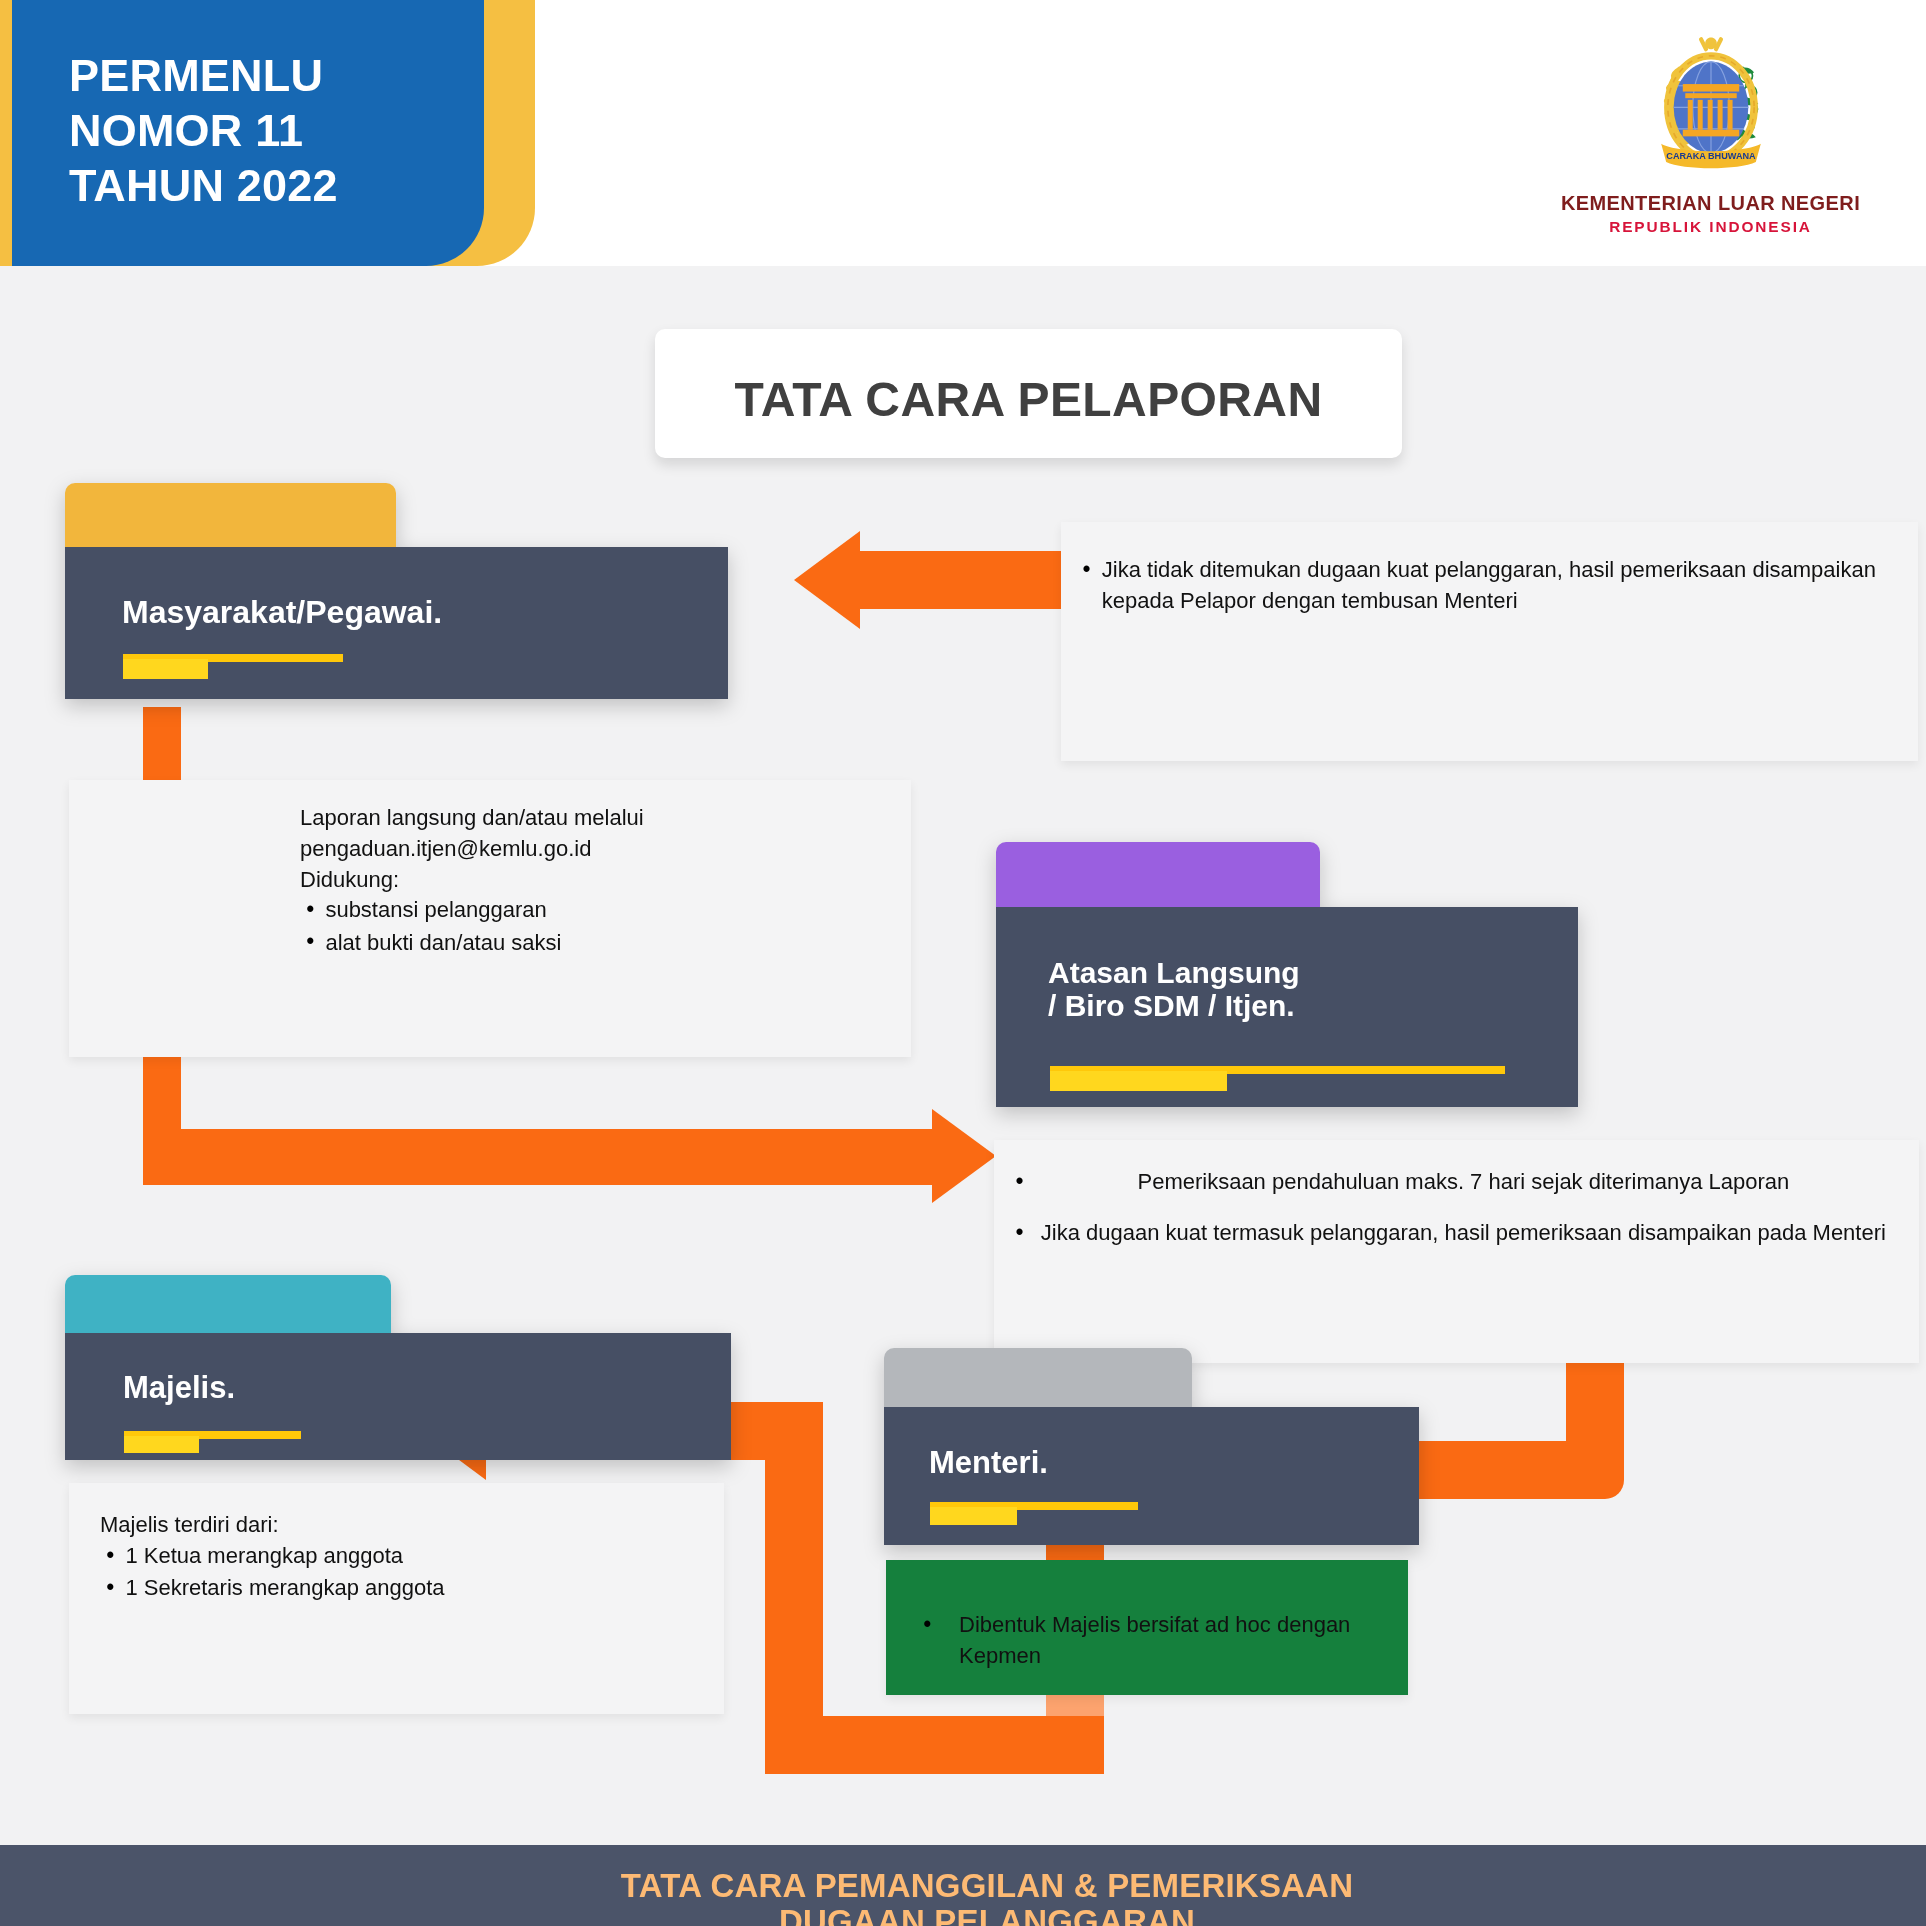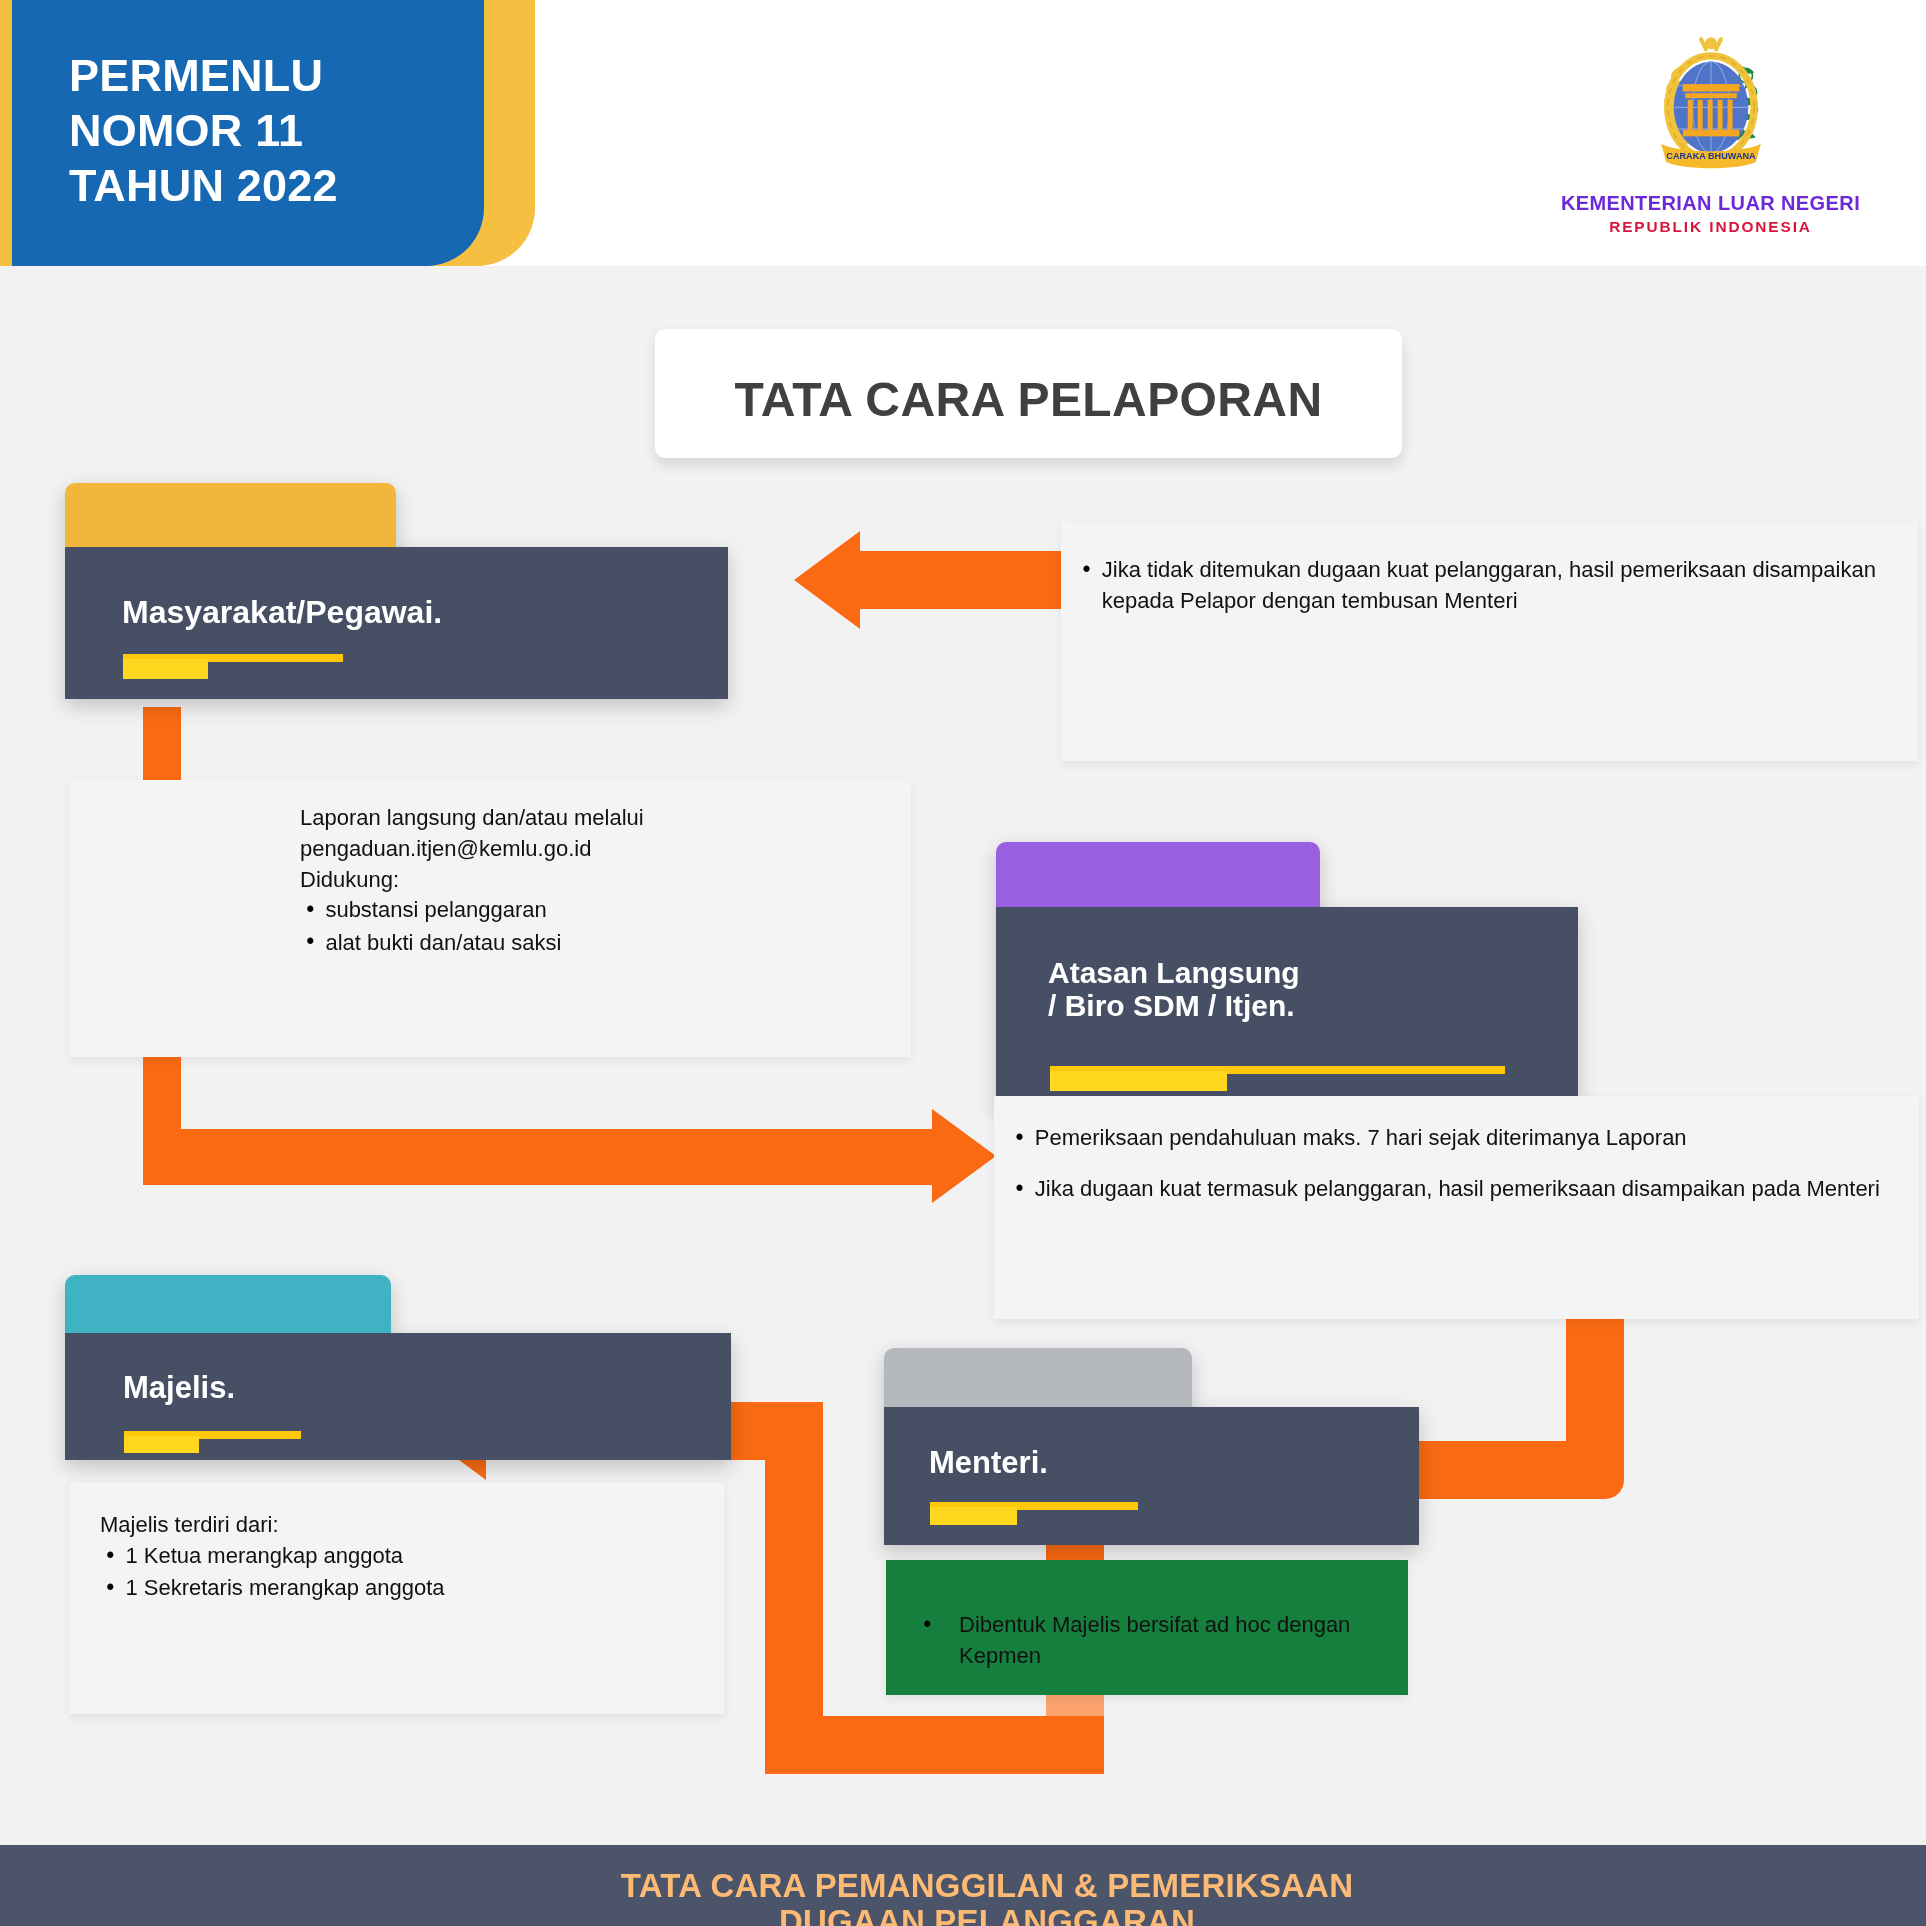--- a/index.html
+++ b/index.html
@@ -25,21 +25,21 @@
     position:absolute; left:57px; top:49px; width:393px;
     color:#ffffff; font-weight:bold; font-size:45px; line-height:1.22;
     letter-spacing:0.2px;
   }
   .hdr-right-panel {
     position:absolute; right:0; top:0; width:433px; height:270px;
     background:#ffffff; border-bottom-left-radius:58px;
   }
   .logo-wrap { position:absolute; left:1537px; top:21px; width:347px; text-align:center; }
   .logo-svg { display:block; margin:0 auto; }
-  .logo-l1 { margin-top:5.4px; color:#6d28d9; font-weight:bold; font-size:20px; letter-spacing:0.4px; }
+  .logo-l1 { margin-top:5.4px; color:#7f1d1d; font-weight:bold; font-size:20px; letter-spacing:0.4px; }
   .logo-l2 { margin-top:3.1px; color:#d7143a; font-weight:bold; font-size:15.4px; letter-spacing:1.9px; }
 
   
   #sec1 { position:absolute; left:0; top:266px; width:1974px; height:1576px; background:#f2f2f3; }
 
   
   .title-card {
     position:absolute; left:655px; top:329px; width:747px; height:129px;
     background:#ffffff; border-radius:10px;
     box-shadow:0 6.2px 13px rgba(0,0,0,.12);
@@ -213,21 +213,21 @@
   <div class="ftitle" style="left:52px; top:114px; font-size:30px; width:520px;">
     <div>Atasan Langsung</div>
     <div>/ Biro SDM / Itjen.</div>
   </div>
   <div class="ul2" style="left:54px; top:224px; width:455px; height:25.4px;">
     <div class="bar-long" style="width:455px;"></div>
     <div class="bar-short" style="width:177px;"></div>
   </div>
 </div>
 
-<div class="panel" style="left:994px; top:1096px; width:925px; height:223px; padding:27px 27px 0 15.4px;">
+<div class="panel" style="left:994px; top:1140px; width:925px; height:223px; padding:27px 27px 0 15.4px;text-align:center;">
   <ul>
     <li style="margin-bottom:20px;">Pemeriksaan pendahuluan maks. 7 hari sejak diterimanya Laporan</li>
     <li>Jika dugaan kuat termasuk pelanggaran, hasil pemeriksaan disampaikan pada Menteri</li>
   </ul>
 </div>
 
 <div class="folder" style="left:65px; top:1275px; width:666px; height:185px;">
   <div class="tab" style="width:326px; height:69px; background:#3fb2c4;"></div>
   <div class="body" style="top:58px; width:666px; height:127px;"></div>
   <div class="ftitle" style="left:58px; top:96px; font-size:31px;">Majelis.</div>

